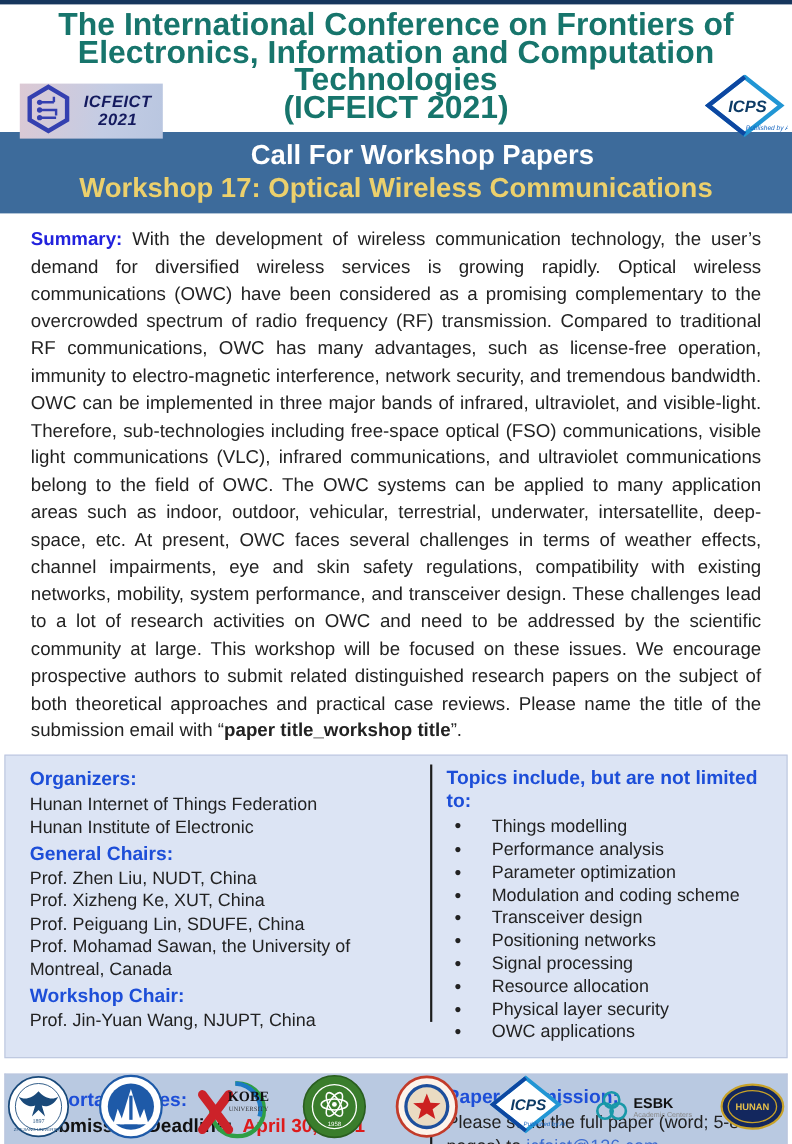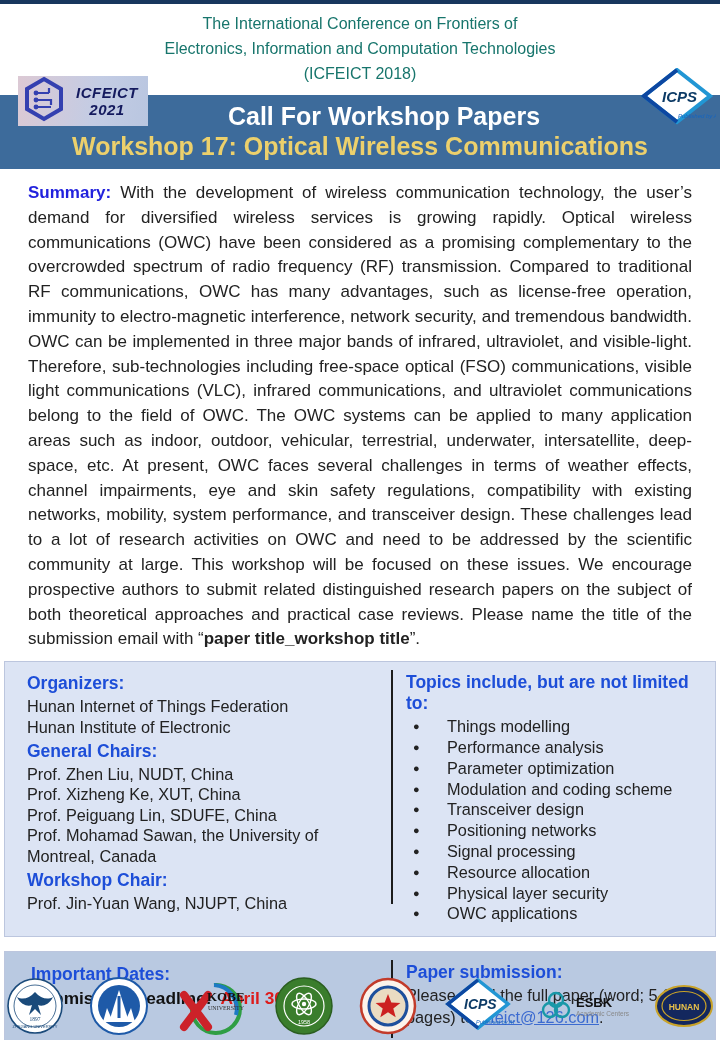--- a/index.html
+++ b/index.html
@@ -1,21 +1,21 @@
 <!DOCTYPE html>
 <html><head>
 <meta charset="utf-8">
 <style>
   html,body{margin:0;padding:0;background:#fff;}
   .page{position:relative;width:720px;height:1040px;overflow:hidden;background:#fff;
         font-family:"Liberation Sans",sans-serif;color:#1a1a1a;}
   .topline{height:4px;background:#17365d;}
   
   .header{position:relative;text-align:center;padding-top:7px;}
-  .title{color:#17756c;font-weight:normal;font-size:16px;line-height:25px;}
+  .title{color:#17756c;font-weight:bold;font-size:29px;line-height:25px;}
   .date-line{font-size:19px;font-weight:600;color:#111;margin-top:7px;}
   .logo-icfeict{position:absolute;left:18px;top:72px;width:130px;height:50px;
       background:linear-gradient(100deg,#dcc9d4 0%,#c3cce4 60%,#b9c6e0 100%);
       display:flex;align-items:center;padding-left:4px;box-sizing:border-box;}
   .logo-icfeict .wordmark{font-size:15px;font-style:italic;font-weight:800;color:#141a5e;letter-spacing:.5px;}
   .logo-icps-top{position:absolute;right:4px;top:64px;width:78px;height:62px;}
   
   .banner{margin-top:9px;background:#3d6b9b;text-align:center;padding:7px 0 9px;}
   .banner-l1{color:#fff;font-size:25px;font-weight:bold;line-height:28px;padding-left:48px;}
   .banner-l2{color:#ecd06c;font-size:25px;font-weight:bold;line-height:28px;margin-top:2px;}
@@ -56,21 +56,21 @@
 </head>
 <body>
 
 <div class="page">
   <div class="topline"></div>
 
   <div class="header">
     <div class="title">
       <div>The International Conference on Frontiers of</div>
       <div>Electronics, Information and Computation Technologies</div>
-      <div>(ICFEICT 2018)</div>
+      <div>(ICFEICT 2021)</div>
     </div>
 
     <div class="logo-icfeict">
       <span>
         <svg width="44" height="46" viewBox="0 0 44 46">
           <polygon points="22,3 39,13 39,33 22,43 5,33 5,13" fill="none" stroke="#3440b0" stroke-width="4"></polygon>
           <circle cx="14" cy="17" r="2.4" fill="#3440b0"></circle>
             <circle cx="14" cy="24" r="2.4" fill="#3440b0"></circle>
           <circle cx="14" cy="31" r="2.4" fill="#3440b0"></circle>
           <path d="M16 17 H27 M16 24 H24 M16 31 H29 M27 17 V12 M24 24 H29 V29" fill="none" stroke="#3440b0" stroke-width="2.2"></path>

